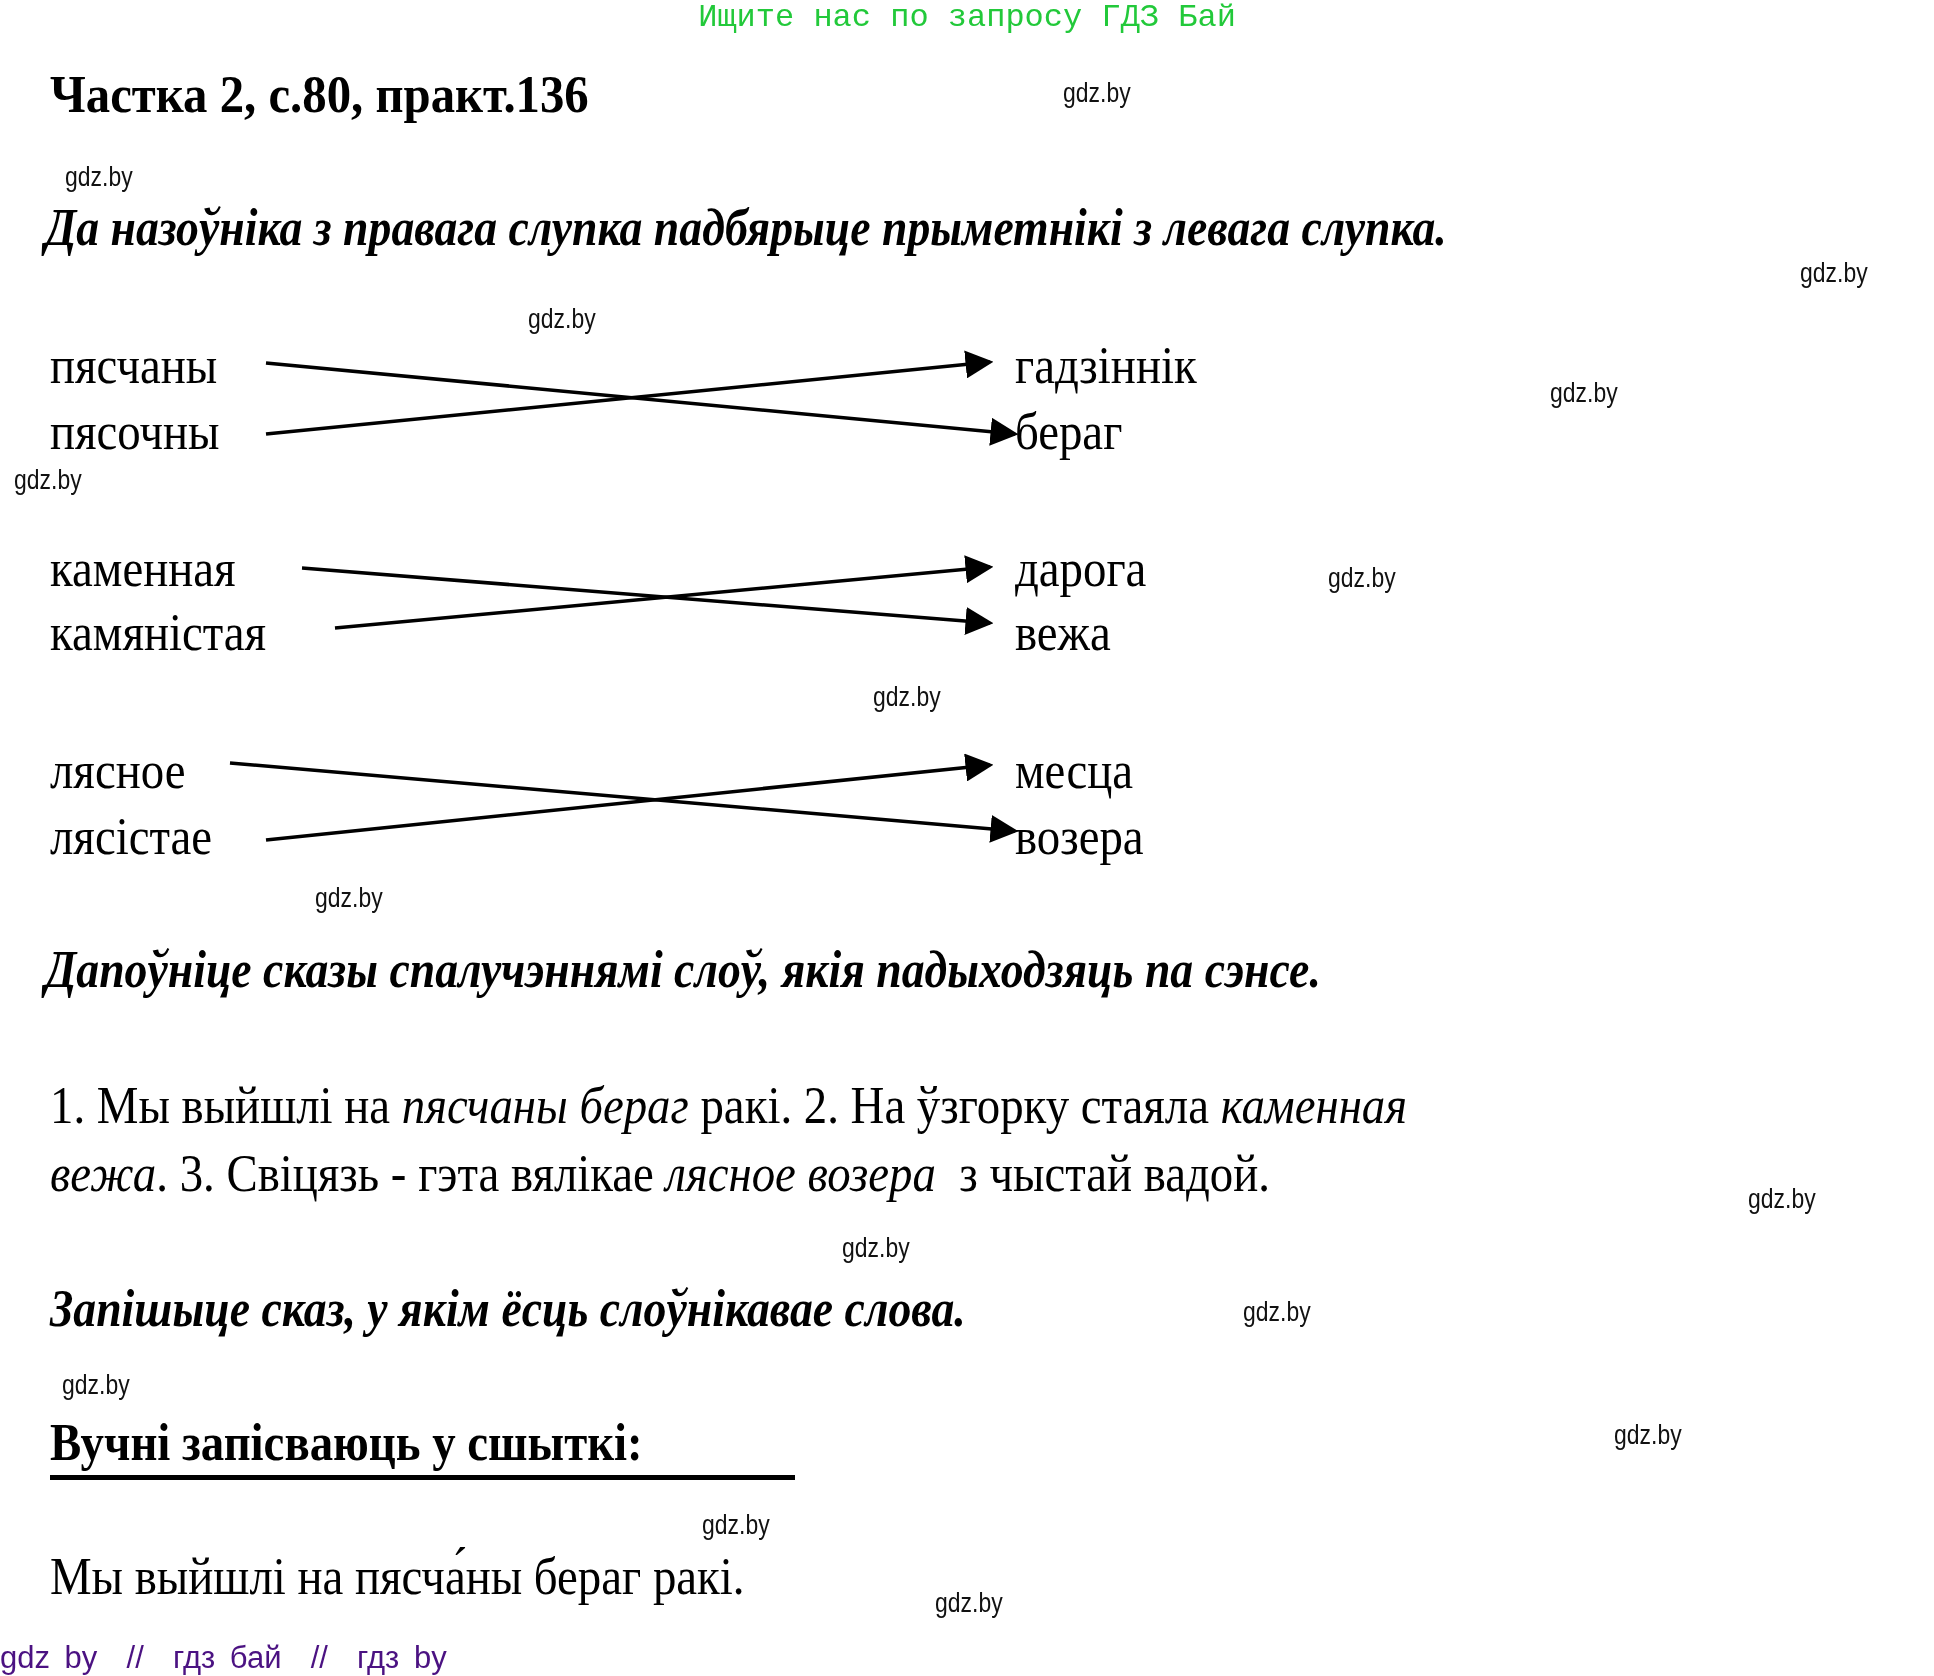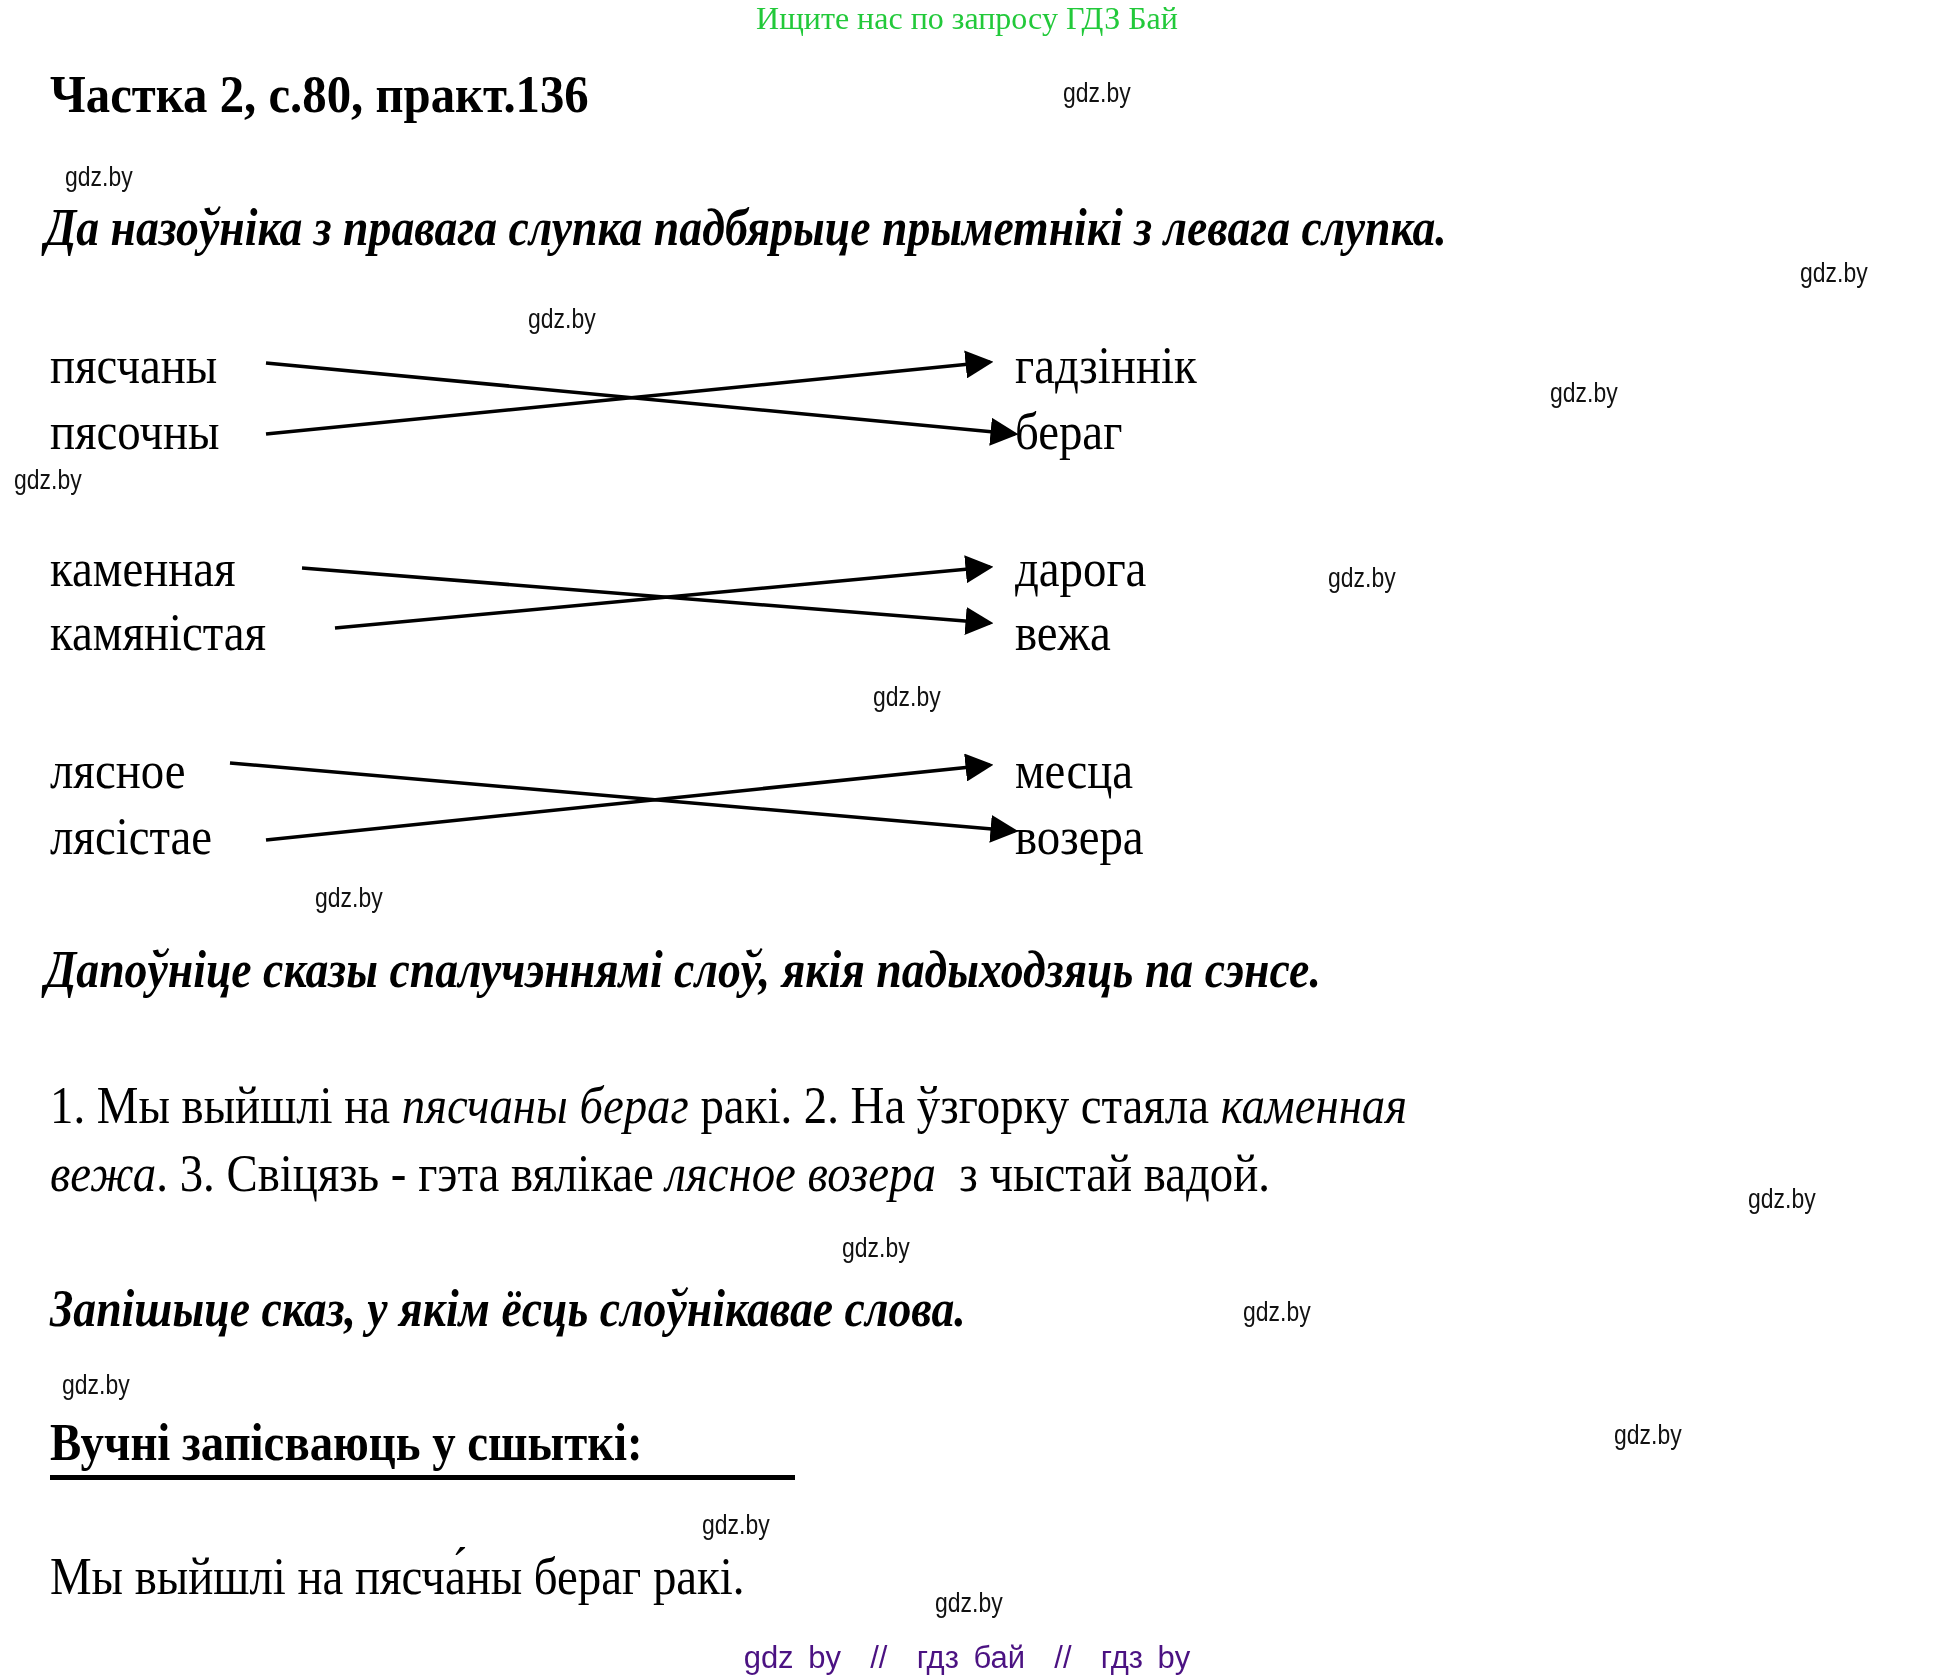--- a/index.html
+++ b/index.html
@@ -1,19 +1,19 @@
 <!DOCTYPE html>
 <html><head>
 <meta charset="utf-8">
 <style>
   html, body { margin: 0; padding: 0; background: #ffffff; }
   body { width: 1934px; height: 1676px; position: relative; overflow: hidden; font-family: "Liberation Serif", serif; color: #000; }
   .abs { position: absolute; white-space: nowrap; }
-  .banner { left: 0; width: 1934px; top: 0; text-align: center; font-family: Liberation Serif, serif; font-size: 32px; line-height: 36px; }
-  .footer { left: 0; width: 1934px; top: 1640px; text-align: center; font-family: "Liberation Sans", sans-serif; font-size: 31px; line-height: 36px; word-spacing: 6px; }
+  .banner { left: 0; width: 1934px; top: 0; text-align: center; font-family: Liberation Mono, monospace; font-size: 32px; line-height: 36px; }
+  .footer { left: 0; width: 1934px; top: 1640px; text-align: left; font-family: "Liberation Sans", sans-serif; font-size: 31px; line-height: 36px; word-spacing: 6px; }
   .title { left: 50px; top: 64px; font-size: 53px; font-weight: bold; line-height: 60px; transform: scaleX(0.92); transform-origin: left; }
   .instr { font-size: 52px; font-weight: bold; font-style: italic; line-height: 60px; transform: scaleX(0.88); transform-origin: left; }
   .word { font-size: 52px; line-height: 58px; transform: scaleX(0.9); transform-origin: left; }
   .wm { font-family: "Liberation Sans", sans-serif; font-size: 27px; line-height: 30px; color: #111; transform: scaleX(0.85); transform-origin: left; }
   .para { font-size: 52px; line-height: 68px; transform: scaleX(0.9); transform-origin: left; }
   .para i { font-style: italic; }
   .uhead { left: 50px; top: 1413px; font-size: 52px; font-weight: bold; line-height: 60px; transform: scaleX(0.9); transform-origin: left; }
   .uline { position: absolute; left: 50px; top: 1475px; width: 745px; height: 5px; background: #000; }
   svg.arrows { position: absolute; left: 0; top: 0; width: 1934px; height: 1676px; pointer-events: none; }
 </style>

